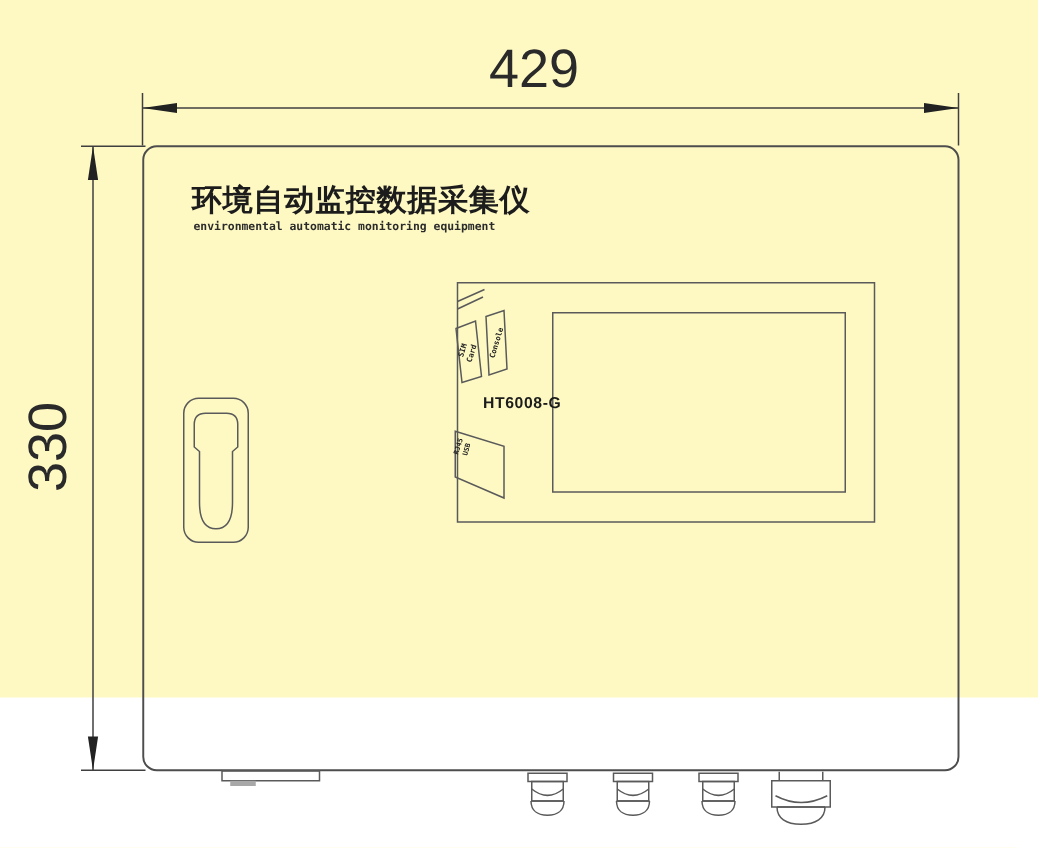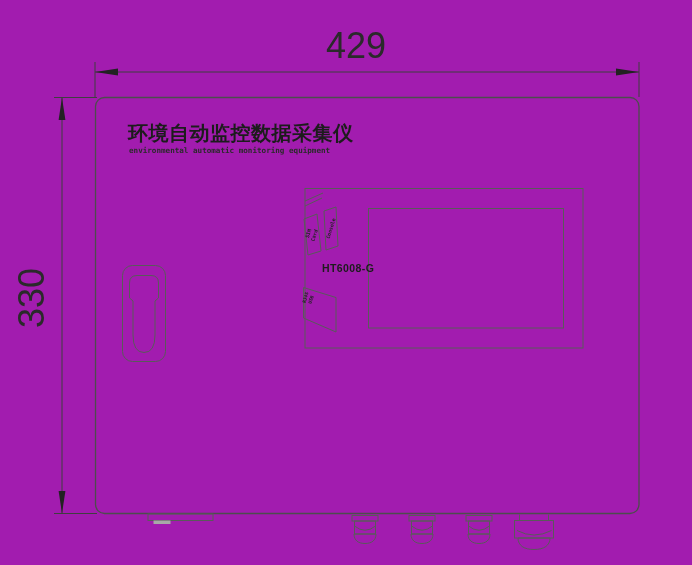--- a/index.html
+++ b/index.html
@@ -7,22 +7,22 @@
     padding: 0;
     background: #ffffff;
     width: 692px;
     height: 565px;
     overflow: hidden;
     font-family: "Liberation Sans", sans-serif;
   }
   .stage {
     position: relative;
     width: 692px;
-    height: 565px;
-    background: #a21caf;
+    height: 465px;
+    background: #fef9c3;
   }
   svg { display: block; }
 
   .outline       { fill: none; stroke: #4d4d4d; stroke-width: 1.3; }
   .outline-thin  { fill: none; stroke: #5a5a5a; stroke-width: 1;   }
   .dim-line      { stroke: #3f3f3f; stroke-width: 1; fill: none;   }
   .dim-arrow     { fill: #222222; stroke: none; }
   .dim-text      { fill: #2a2a2a; font-size: 36px; font-family: "Liberation Sans", sans-serif; }
   .title-cjk     { fill: #1c1c1c; font-size: 20px; font-weight: bold; letter-spacing: 0.5px;
                    font-family: "DejaVu Sans", "Liberation Sans", sans-serif; }

